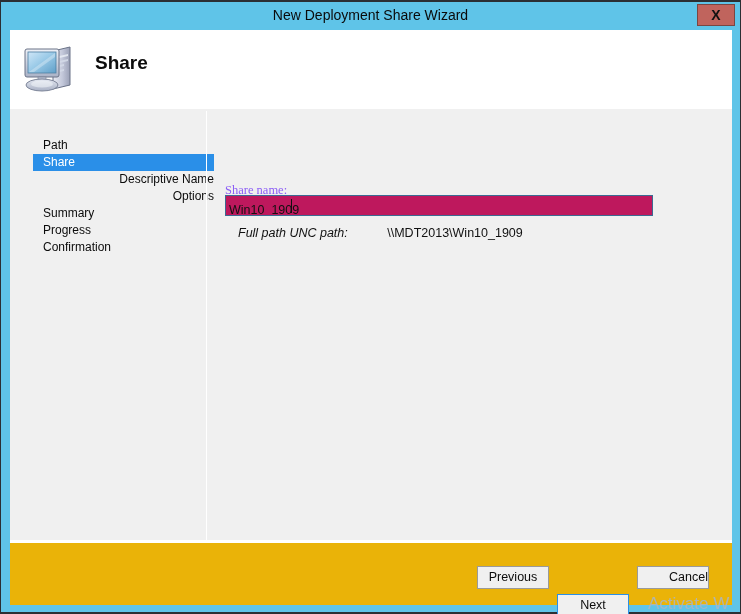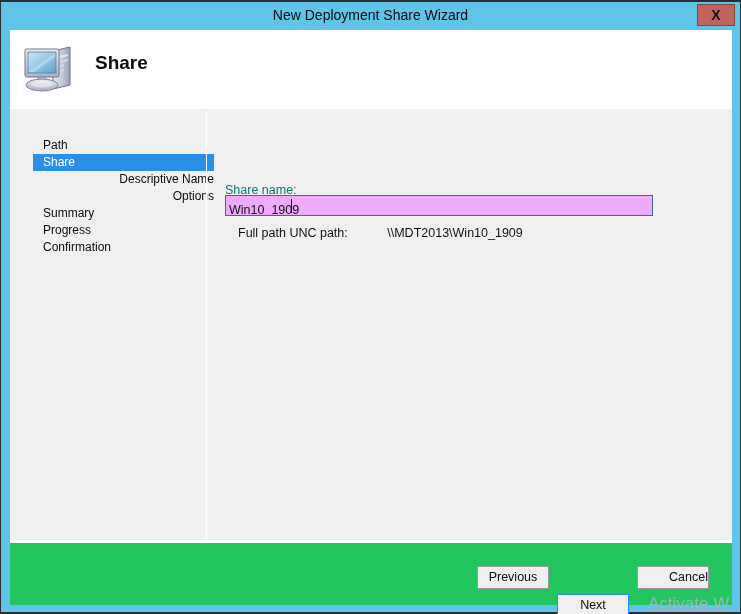--- a/index.html
+++ b/index.html
@@ -167,30 +167,30 @@
     font-size: 12.5px;
     color: #111;
     line-height: 15px;
     font-family: "Liberation Sans", sans-serif;
   }
   .field-label {
     position: absolute;
     left: 11px;
     top: 74px;
     font-size: 12.5px;
-    color: #0f766e;
-    font-family: Liberation Sans, sans-serif;
+    color: #8b5cf6;
+    font-family: Liberation Serif, serif;
   }
   .text-input {
     position: absolute;
     left: 11px;
     top: 86px;
     width: 428px;
     height: 21px;
-    background: #f0abfc;
+    background: #be185d;
     border: 1px solid #3c6a92;
     box-sizing: border-box;
     font-size: 12.5px;
     font-family: "Liberation Sans", sans-serif;
     color: #111;
     padding: 8px 0 0 3px;
     line-height: 19px;
     outline: none;
   }
   .caret {
@@ -204,31 +204,31 @@
   .unc-row {
     position: absolute;
     left: 24px;
     top: 117px;
     width: 480px;
     font-size: 12.5px;
     color: #111;
     font-family: "Liberation Sans", sans-serif;
     white-space: nowrap;
   }
-  .unc-label { display: inline-block; }
+  .unc-label { display: inline-block; font-style: italic; }
   .unc-value { display: inline-block; margin-left: 36px; }
 
   
   .buttonbar {
     position: absolute;
     left: 0px;
     top: 434px;
     width: 722px;
     height: 62px;
-    background: #22c55e;
+    background: #eab308;
   }
   .btn {
     position: absolute;
     top: 23px;
     width: 72px;
     height: 23px;
     background: #f0f0f0;
     border: 1px solid #9a9a9a;
     box-sizing: border-box;
     font-size: 12.5px;
@@ -249,21 +249,20 @@
   .watermark {
     position: absolute;
     left: 648px;
     top: 594px;
     font-size: 17px;
     color: #a9b6c9;
     font-family: "Liberation Sans", sans-serif;
     white-space: nowrap;
     opacity: 0.85;
     pointer-events: none;
-    text-decoration: underline;
   }
 </style>
 </head>
 <body>
 
 <div class="window">
 
   <div class="titlebar">
     <div class="titlebar-text">New Deployment Share Wizard</div>
     <div class="close-button">X</div>

